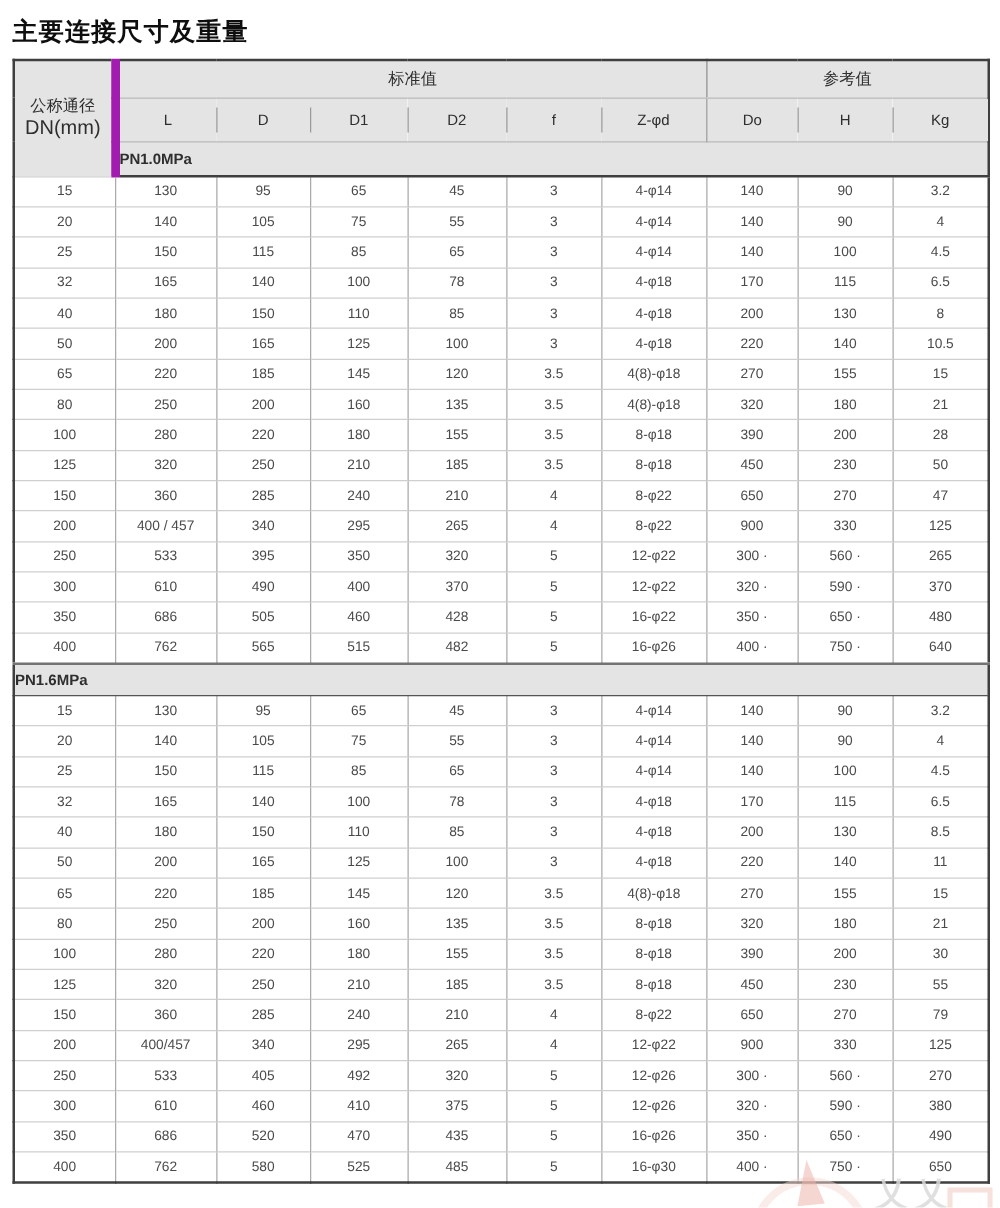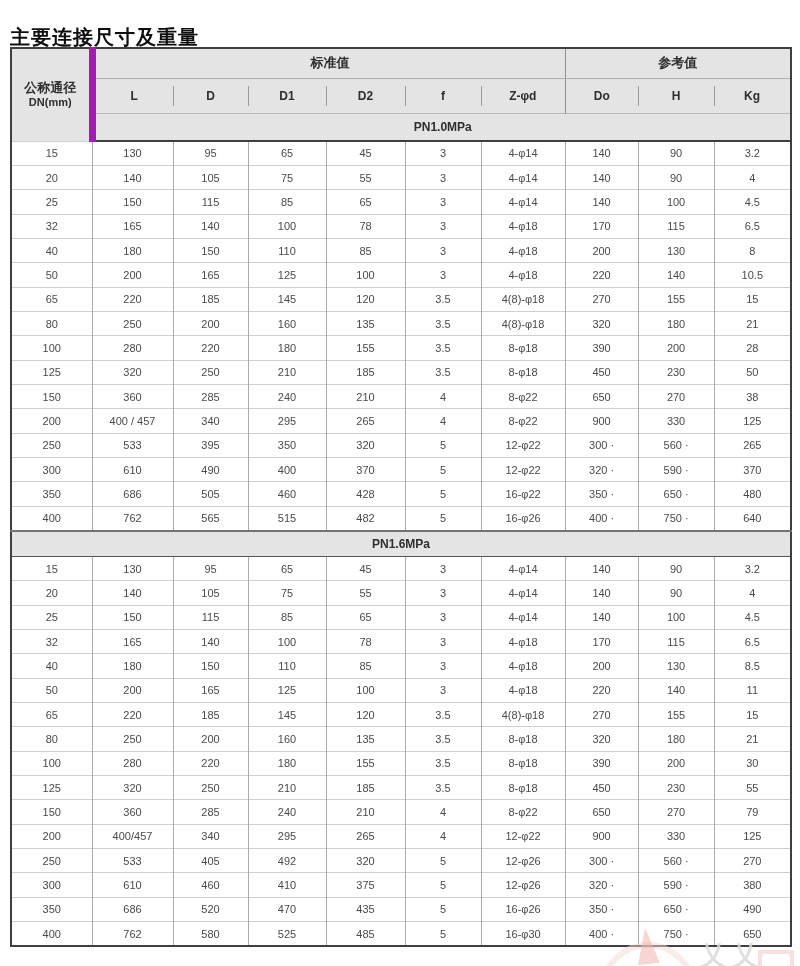--- a/index.html
+++ b/index.html
@@ -10,75 +10,75 @@
   .page {
     position: relative;
     width: 800px;
     height: 966px;
     background: #ffffff;
     overflow: hidden;
   }
   .page-title {
     position: absolute;
     left: 10px;
-    top: 24px;
+    top: 12px;
     font-size: 20px;
     font-weight: bold;
     color: #0e0e0e;
     letter-spacing: 1px;
   }
   table.dim-table {
     position: absolute;
     left: 10px;
     top: 47px;
     width: 780px;
     border-collapse: collapse;
     table-layout: fixed;
     border: 2px solid #3f3f3f;
   }
   
   thead th {
     background: #e4e4e4;
-    font-weight: bold;
+    font-weight: normal;
     color: #2e2e2e;
     text-align: center;
     vertical-align: middle;
   }
   tr.group-row { height: 30px; }
   tr.group-row th.group-cell {
     font-size: 13px;
     border-bottom: 1px solid #b0b0b0;
   }
   th.dn-head {
     border-right: 7px solid #a21caf;
     font-size: 13px;
     line-height: 1.25;
   }
-  th.dn-head .dn-sub { font-size: 11px; }
+  th.dn-head .dn-sub { font-size: 16px; }
   th.group-sep { border-left: 1px solid #8e8e8e; }
   tr.sub-row { height: 35px; }
   tr.sub-row th {
     font-size: 12px;
     position: relative;
   }
   tr.sub-row th.part-sep::before {
     content: "";
     position: absolute;
     left: 0; top: 7px; bottom: 7px;
     width: 1px;
     background: #9a9a9a;
   }
   tr.sub-row th.full-sep { border-left: 1px solid #8e8e8e; }
   
   tr.band-row td, th.band-cell {
     background: #e4e4e4;
     font-weight: bold;
     font-size: 12px;
     color: #2e2e2e;
-    text-align: center;
+    text-align: left;
     vertical-align: middle;
   }
   th.band-cell {
     height: 28px;
     border-top: 1px solid #b8b8b8;
     border-bottom: 2px solid #3f3f3f;
   }
   tr.band-row { height: 26px; }
   tr.band-row td {
     border-top: 2px solid #737373;
@@ -298,21 +298,21 @@
         <tr class="data-row">
           <td>150</td>
           <td>360</td>
           <td>285</td>
           <td>240</td>
           <td>210</td>
           <td>4</td>
           <td>8-φ22</td>
           <td>650</td>
           <td>270</td>
-          <td>38</td>
+          <td>47</td>
         </tr>
         <tr class="data-row">
           <td>200</td>
           <td>400 / 457</td>
           <td>340</td>
           <td>295</td>
           <td>265</td>
           <td>4</td>
           <td>8-φ22</td>
           <td>900</td>

